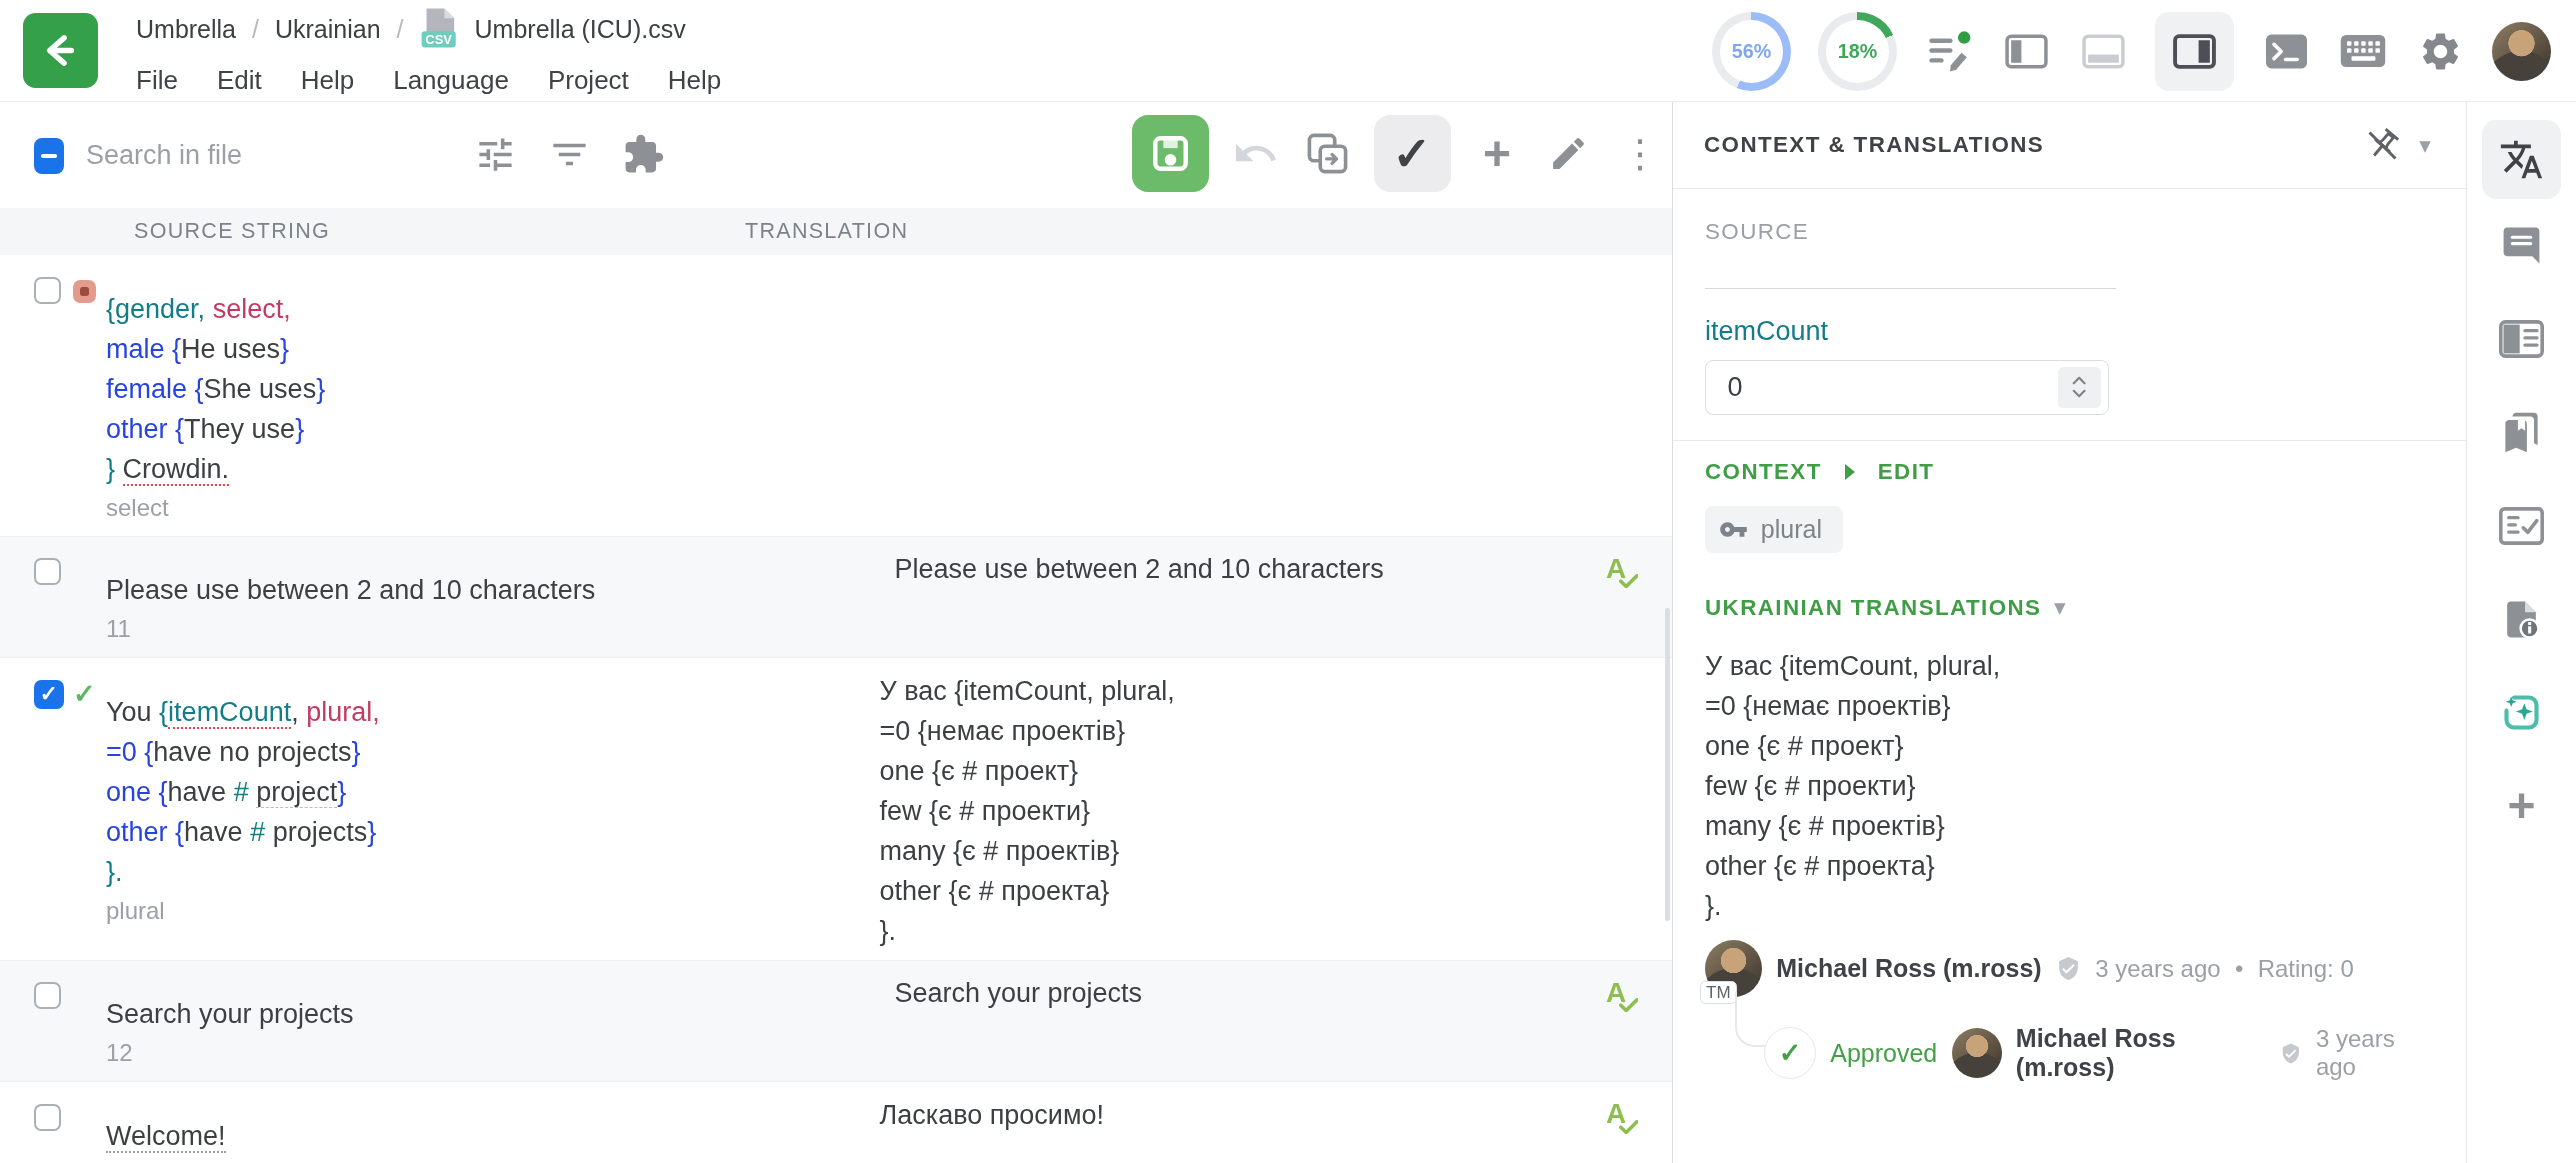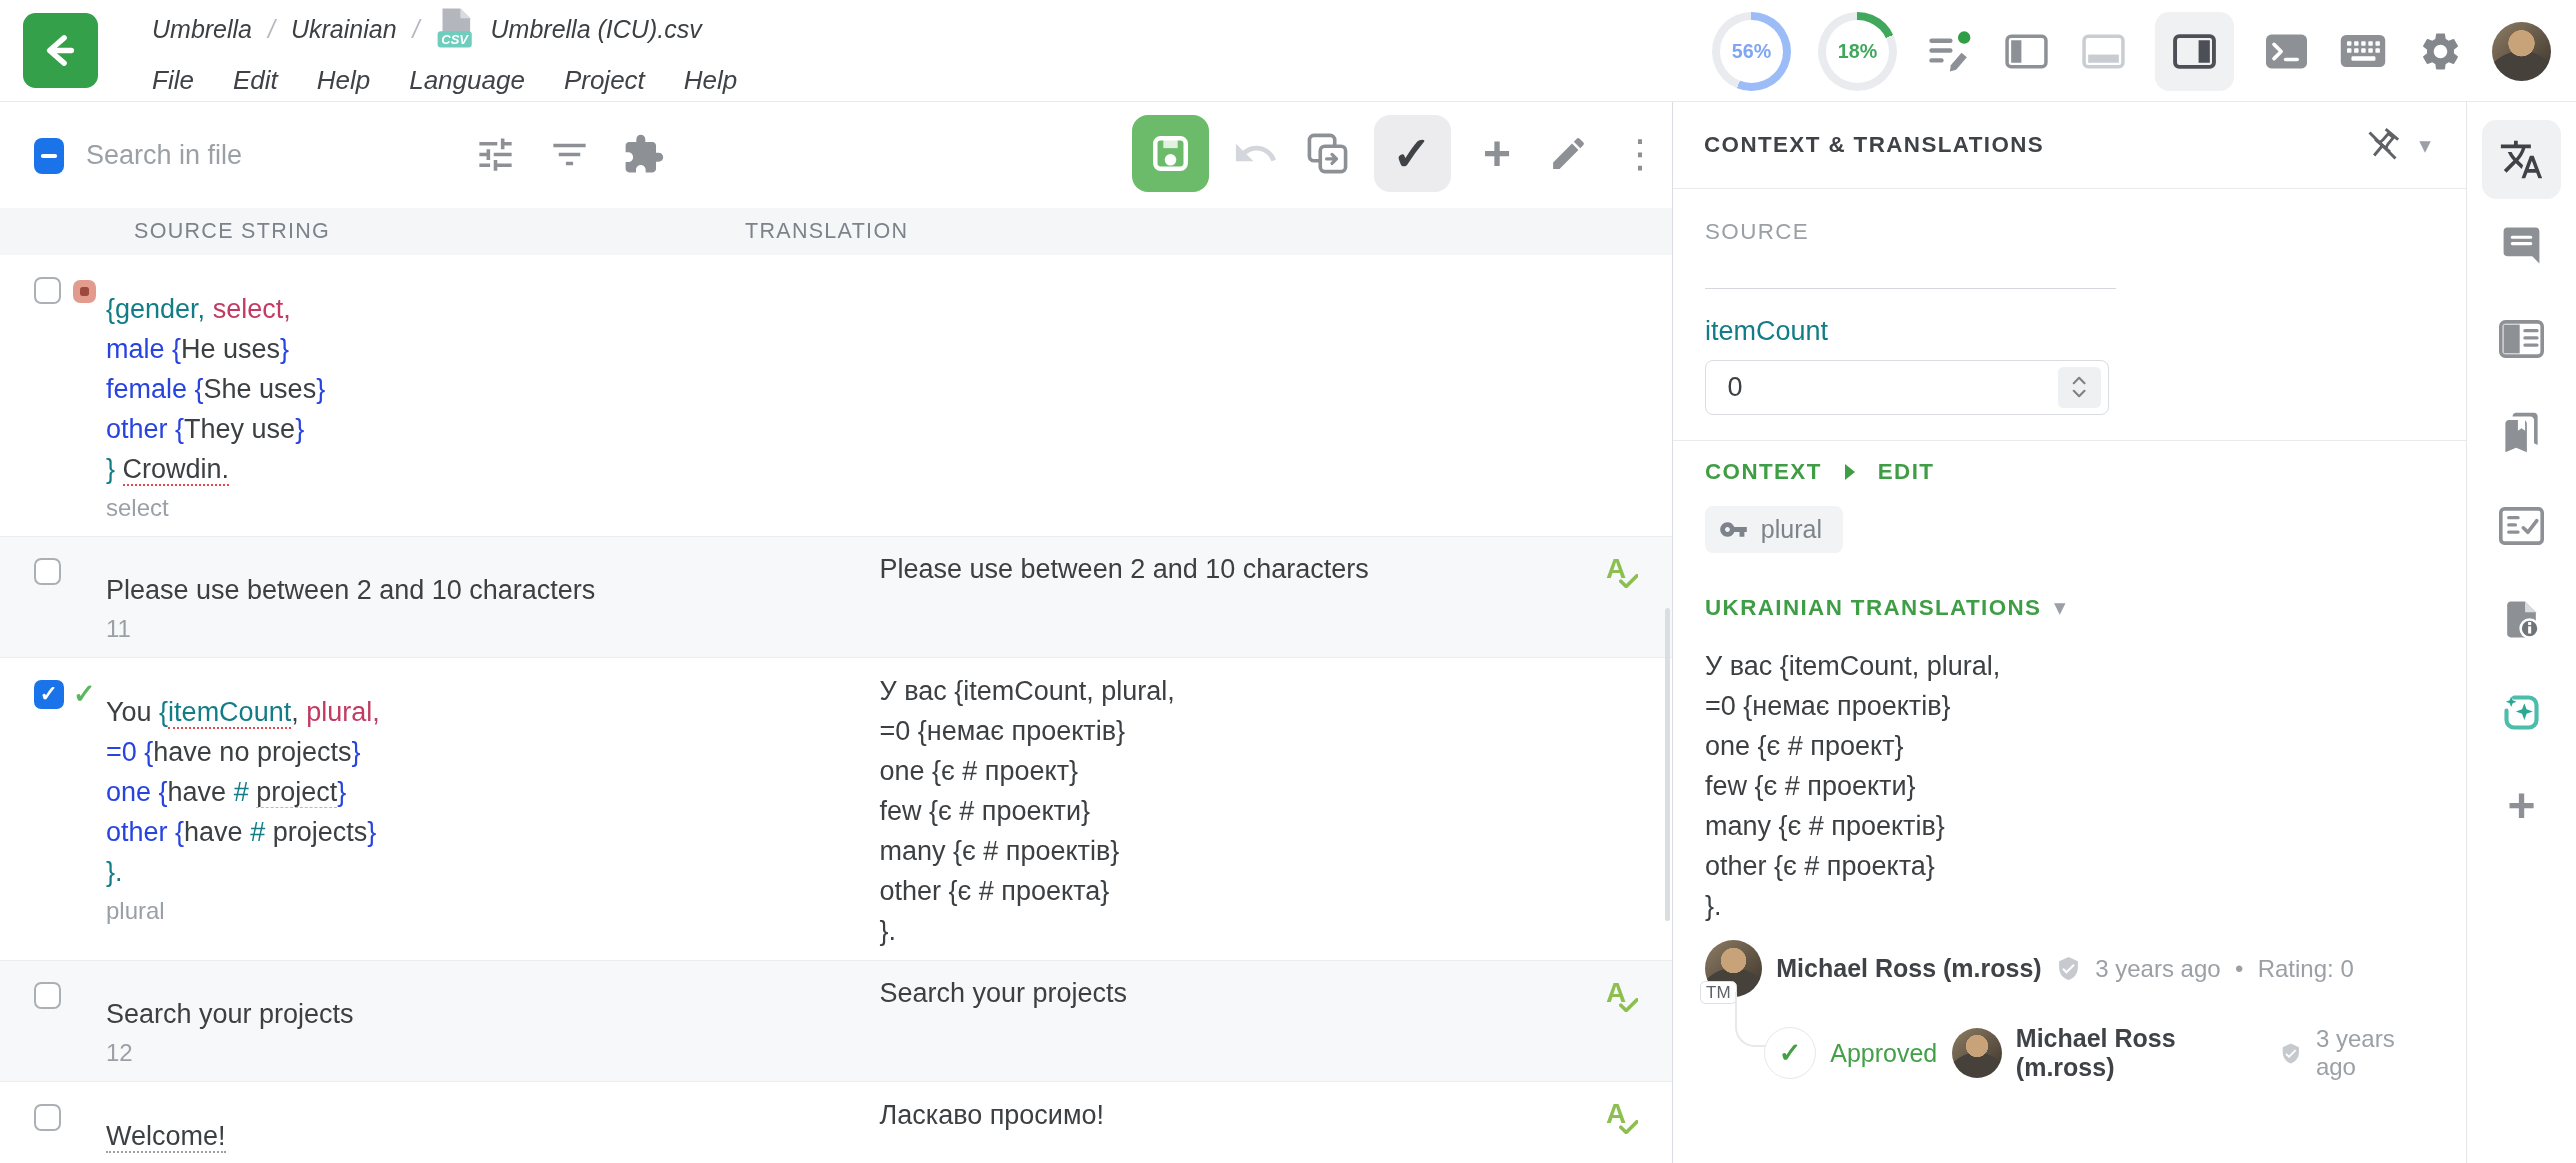--- a/index.html
+++ b/index.html
@@ -3,21 +3,21 @@
 <meta charset="utf-8">
 <style>
   * { margin:0; padding:0; box-sizing:border-box; }
   html,body { width:2576px; height:1164px; overflow:hidden; background:#fff;
     font-family:"Liberation Sans", sans-serif; color:#3c4043; }
   .app { position:relative; width:2576px; height:1164px; display:flex; flex-direction:column; }
 
   
   .topbar { height:102px; flex:0 0 102px; display:flex; align-items:center; border-bottom:0.9px solid #e8eaed; position:relative; background:#fff; }
   .back-btn { width:75px; height:75px; margin-left:23px; background:#34a04a; border-radius:12.5px; display:flex; align-items:center; justify-content:center; cursor:pointer; }
-  .bc-wrap { margin-left:54px; display:flex; flex-direction:column; justify-content:center; gap:12px;font-style:italic; }
+  .bc-wrap { margin-left:38px; display:flex; flex-direction:column; justify-content:center; gap:12px; }
   .breadcrumb { display:flex; align-items:center; gap:16px; font-size:25px; color:#3c4043; }
   .bc-sep { color:#b6bac0; }
   .csv-badge { position:relative; width:39px; height:47px; }
   .menus { display:flex; gap:39px; font-size:26px; color:#3f4347; }
   .menus span { cursor:pointer; }
   .top-icons { position:absolute; right:25px; top:0; height:102px; display:flex; align-items:center; gap:27px; }
   .ring { width:79px; height:79px; border-radius:50%; position:relative; display:flex; align-items:center; justify-content:center; }
   .ring::before { content:""; position:absolute; inset:8px; background:#fff; border-radius:50%; }
   .ring span { position:relative; font-size:19.7px; font-weight:bold; }
   .ring-blue { background:conic-gradient(#9cbcf8 0 56%, #e9ebef 0); }
@@ -50,21 +50,21 @@
   .btn-chip { width:77px; height:77px; background:#ececee; border-radius:16px; display:flex; align-items:center; justify-content:center; cursor:pointer; }
   .glyph-check { font-size:47px; font-weight:bold; color:#3f4347; }
   .glyph-plus { font-size:48px; color:#8d9196; font-weight:bold; line-height:1; }
   .glyph-dots { font-size:39px; color:#8d9196; letter-spacing:0; }
 
   
   .grid-head { height:47px; flex:0 0 47px; background:#f5f6f8; display:flex; align-items:center; font-size:21.5px; letter-spacing:1.3px; color:#7d838a; }
   .gh-src { padding-left:134px; width:745px; }
   .rows { flex:1; background:#f6f7f8; overflow:hidden; }
   .row { display:flex; position:relative; background:#fff; border-bottom:0.9px solid #ebedef; padding:12.5px 0 9px 0; cursor:pointer; }
-  .row.alt { background:#f7f8f9; }
+  .row.alt { background:#f7f8f9;gap:15px; }
   .cbx { position:absolute; left:34px; top:21.5px; width:27px; height:27px; border:2.7px solid #aab0b6; border-radius:7.2px; background:#fff; cursor:pointer; }
   .cbx.checked { border:none; background:#1a73e8; width:29.5px; height:29.5px; display:flex; align-items:center; justify-content:center; color:#fff; font-size:21.5px; font-weight:bold; }
   .status { position:absolute; left:73px; top:25px; }
   .st-red { width:23px; height:23px; border-radius:7.2px; background:#e39b8d; display:flex; align-items:center; justify-content:center; }
   .st-red i { display:block; width:9px; height:9px; border-radius:2.7px; background:#9c4a3f; }
   .st-blue { width:19.7px; height:19.7px; border-radius:6.3px; background:#84abf2; margin-top:1.8px; }
   .st-check { color:#5cb660; font-size:27px; font-weight:bold; line-height:23px; }
   .src { margin-left:106px; width:769px;margin-top:21px; }
   .trn { margin-left:4.5px; width:689px; }
   .tline { font-size:27px; line-height:40px; white-space:pre-wrap; }

